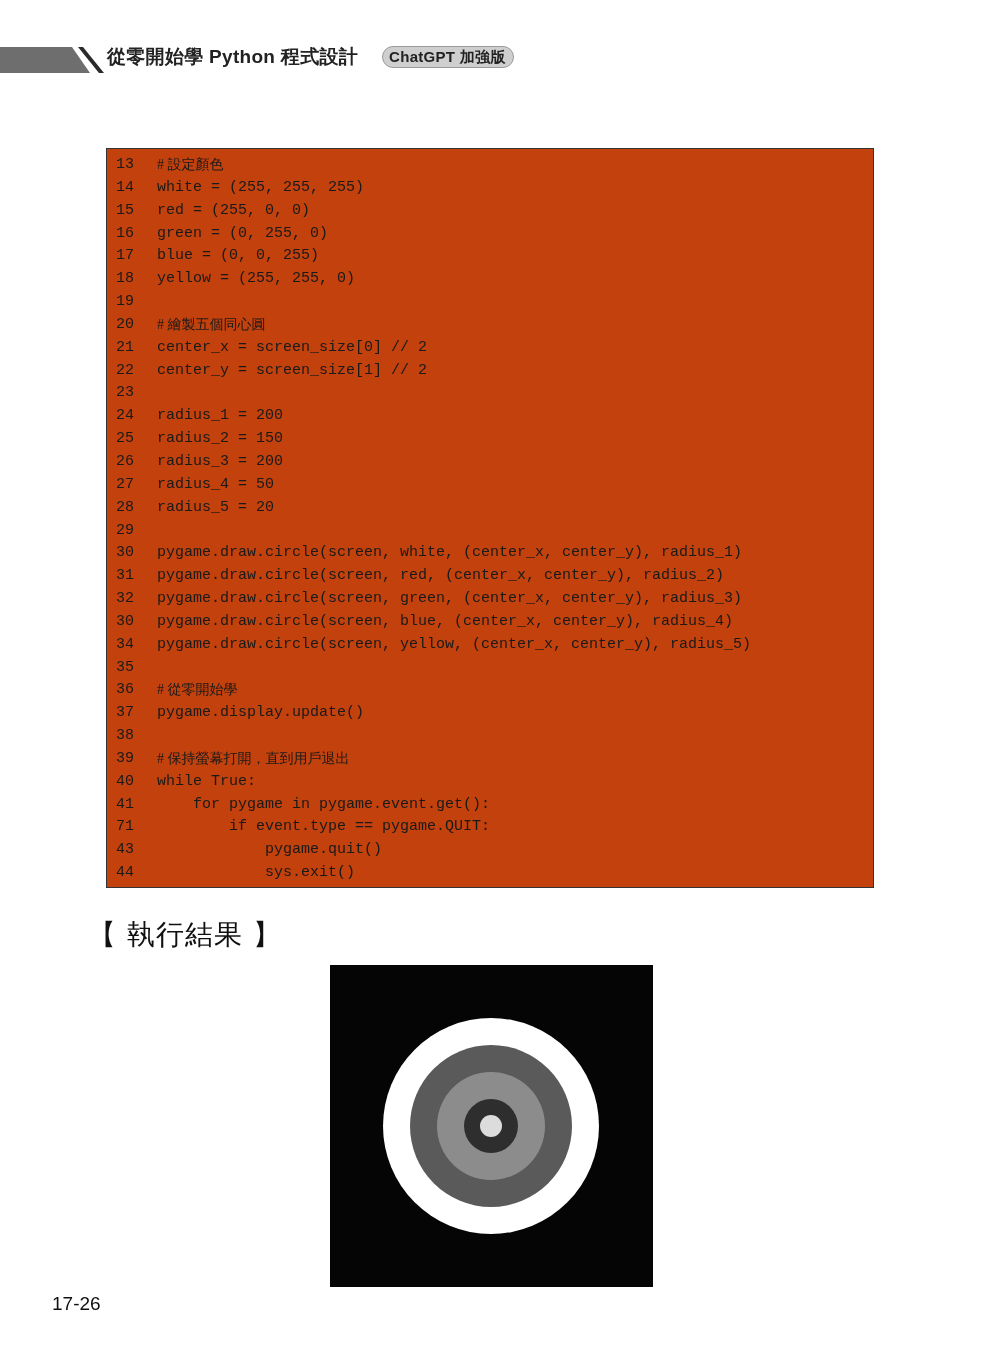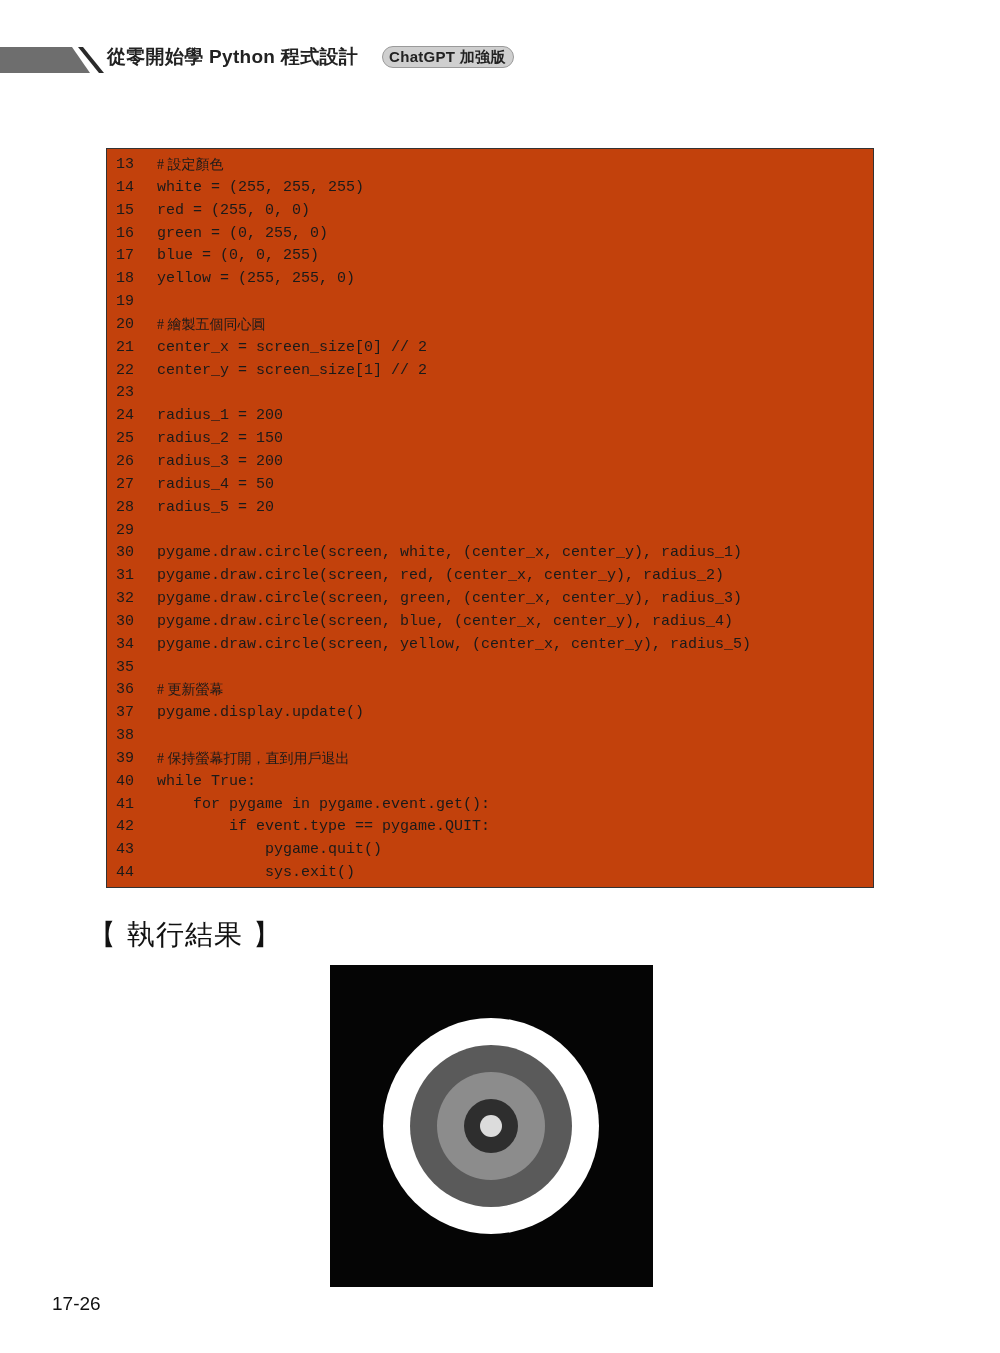--- a/index.html
+++ b/index.html
@@ -83,27 +83,27 @@
       <div class="code-line"><span class="ln">26</span><span>radius_3 = 200</span></div>
       <div class="code-line"><span class="ln">27</span><span>radius_4 = 50</span></div>
       <div class="code-line"><span class="ln">28</span><span>radius_5 = 20</span></div>
       <div class="code-line"><span class="ln">29</span><span></span></div>
       <div class="code-line"><span class="ln">30</span><span>pygame.draw.circle(screen, white, (center_x, center_y), radius_1)</span></div>
       <div class="code-line"><span class="ln">31</span><span>pygame.draw.circle(screen, red, (center_x, center_y), radius_2)</span></div>
       <div class="code-line"><span class="ln">32</span><span>pygame.draw.circle(screen, green, (center_x, center_y), radius_3)</span></div>
       <div class="code-line"><span class="ln">30</span><span>pygame.draw.circle(screen, blue, (center_x, center_y), radius_4)</span></div>
       <div class="code-line"><span class="ln">34</span><span>pygame.draw.circle(screen, yellow, (center_x, center_y), radius_5)</span></div>
       <div class="code-line"><span class="ln">35</span><span></span></div>
-      <div class="code-line"><span class="ln">36</span><span class="cmt-zh"># 更新螢幕</span></div>
+      <div class="code-line"><span class="ln">36</span><span class="cmt-zh"># 從零開始學</span></div>
       <div class="code-line"><span class="ln">37</span><span>pygame.display.update()</span></div>
       <div class="code-line"><span class="ln">38</span><span></span></div>
       <div class="code-line"><span class="ln">39</span><span class="cmt-zh"># 保持螢幕打開，直到用戶退出</span></div>
       <div class="code-line"><span class="ln">40</span><span>while True:</span></div>
       <div class="code-line"><span class="ln">41</span><span>    for pygame in pygame.event.get():</span></div>
-      <div class="code-line"><span class="ln">42</span><span>        if event.type == pygame.QUIT:</span></div>
+      <div class="code-line"><span class="ln">71</span><span>        if event.type == pygame.QUIT:</span></div>
       <div class="code-line"><span class="ln">43</span><span>            pygame.quit()</span></div>
       <div class="code-line"><span class="ln">44</span><span>            sys.exit()</span></div>
     </div>
 </div>
 
 <div class="section-heading">【 執行結果 】</div>
 
 <div class="output-window" id="output-window" style="background: rgb(5, 5, 5);">
     <div class="ring" style="width: 216px; height: 216px; left: 53px; top: 53px; background: rgb(255, 255, 255);"></div>
     <div class="ring" style="width: 162px; height: 162px; left: 80px; top: 80px; background: rgb(90, 90, 90);"></div>

